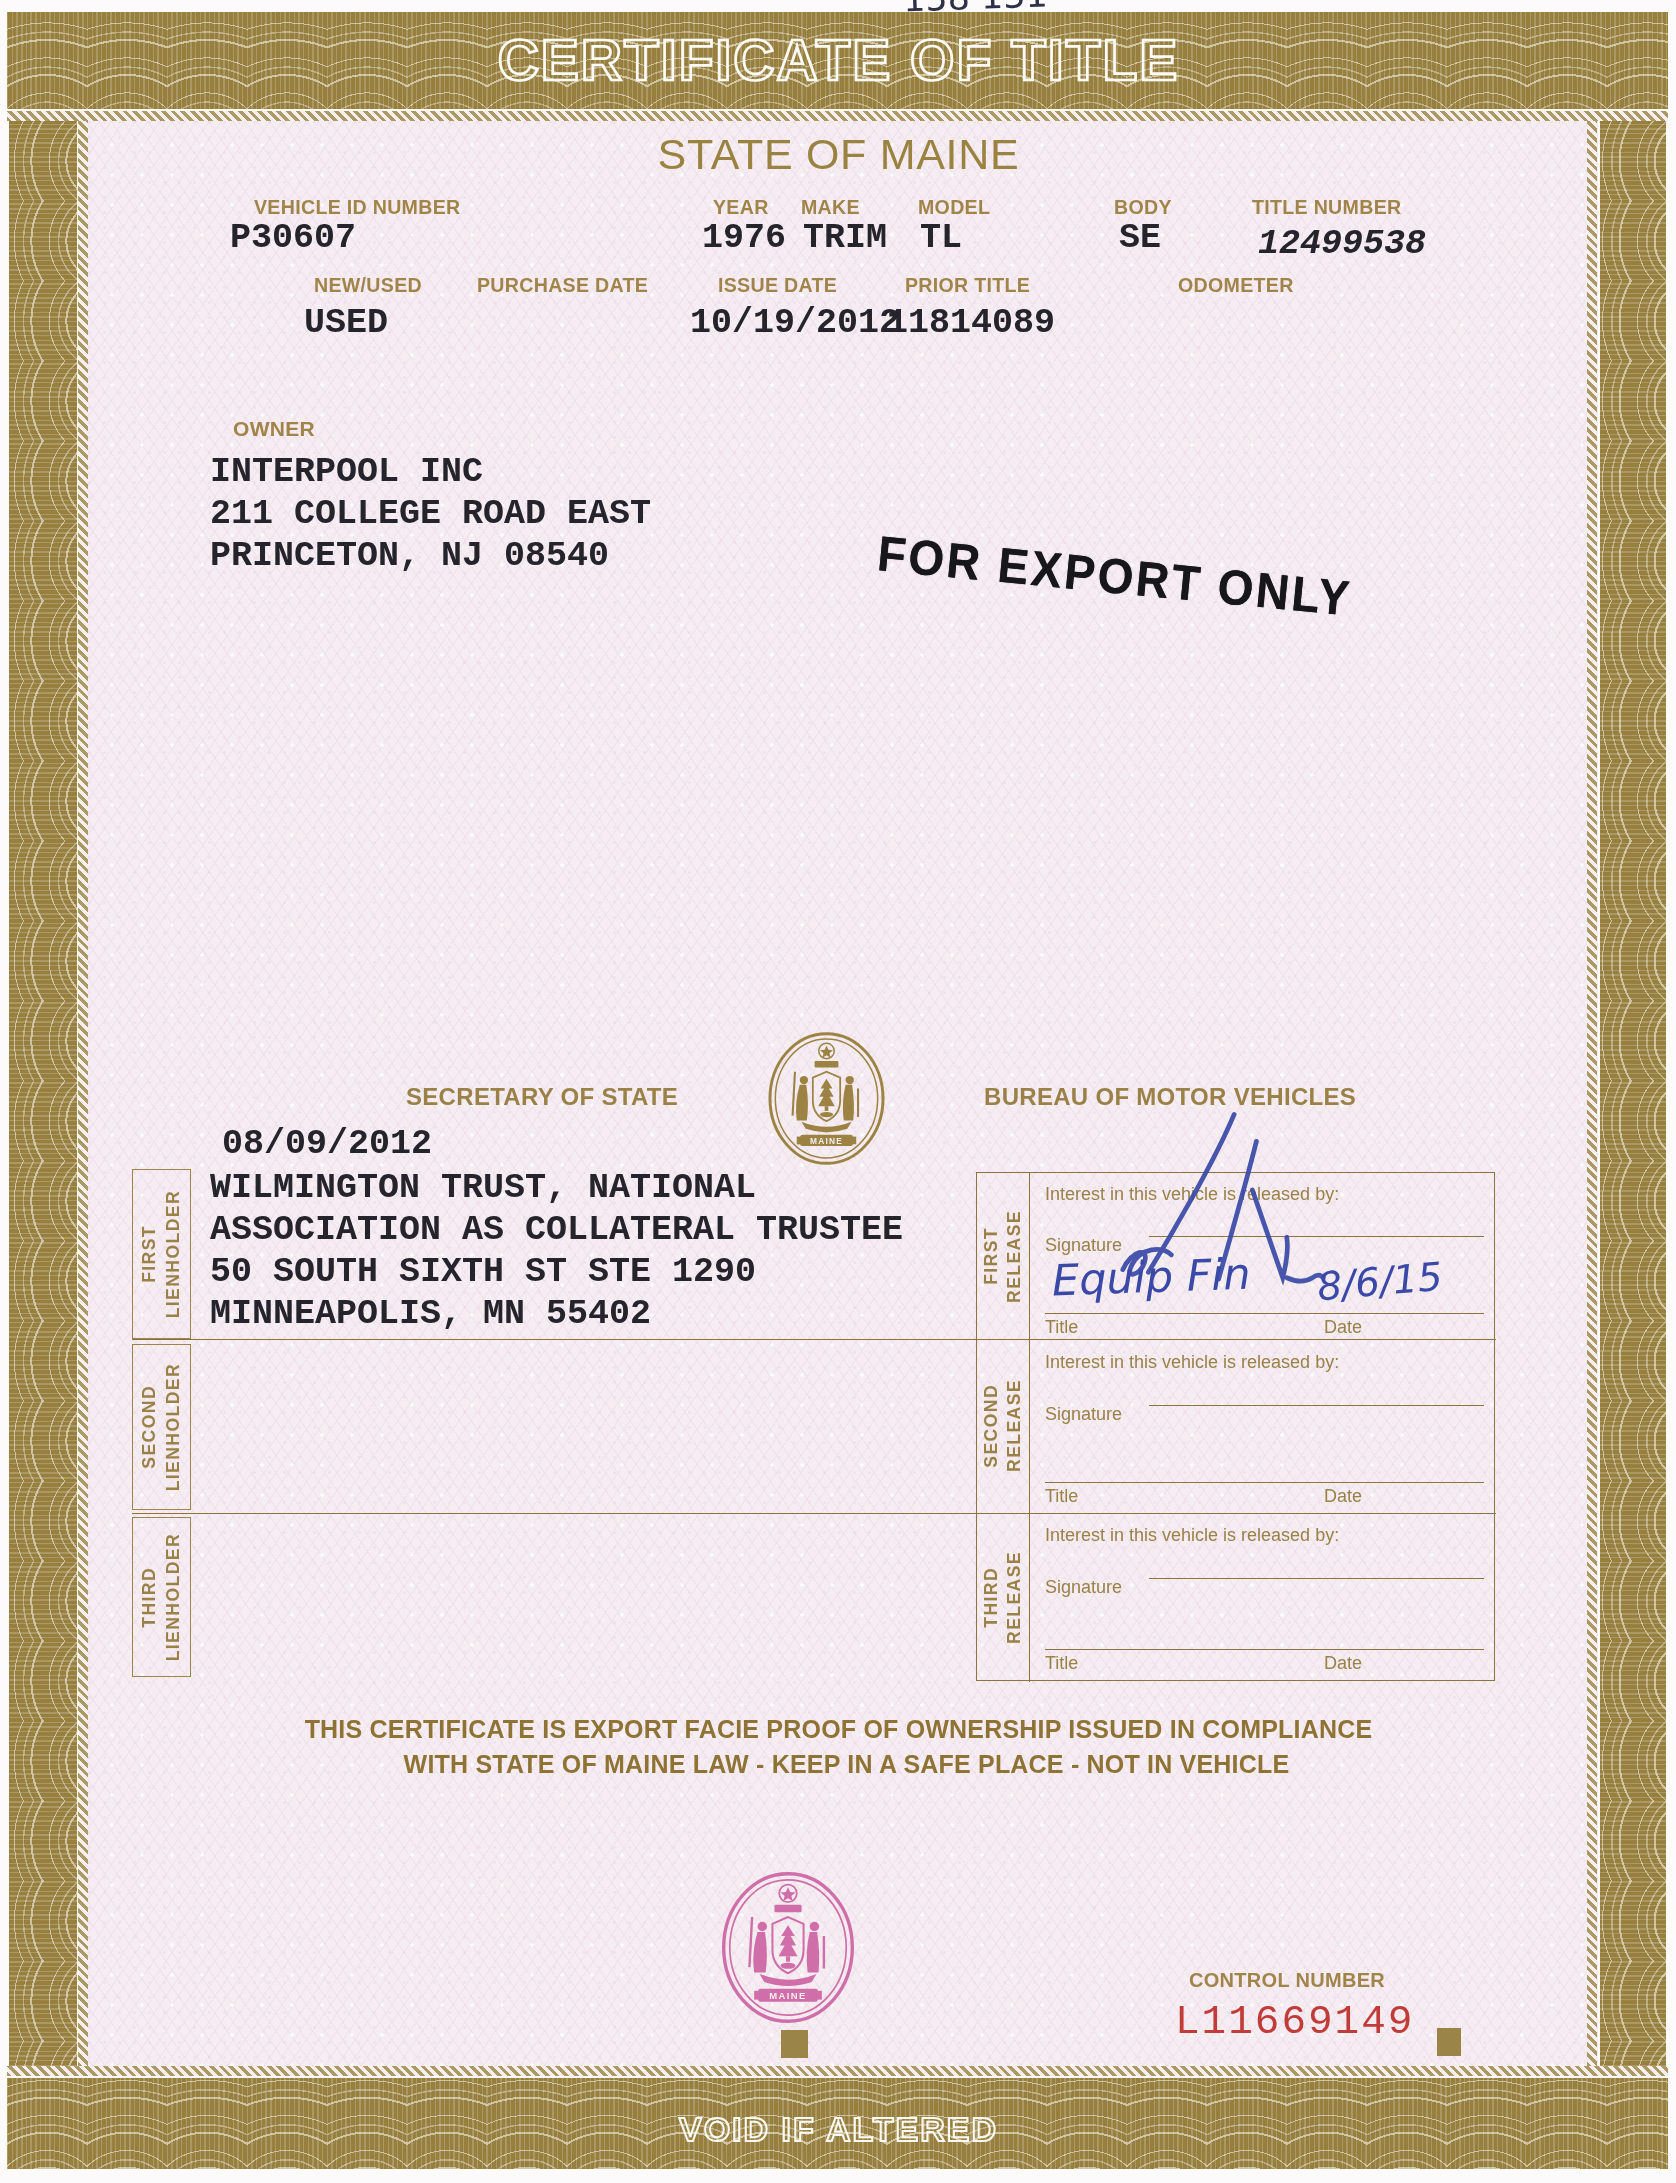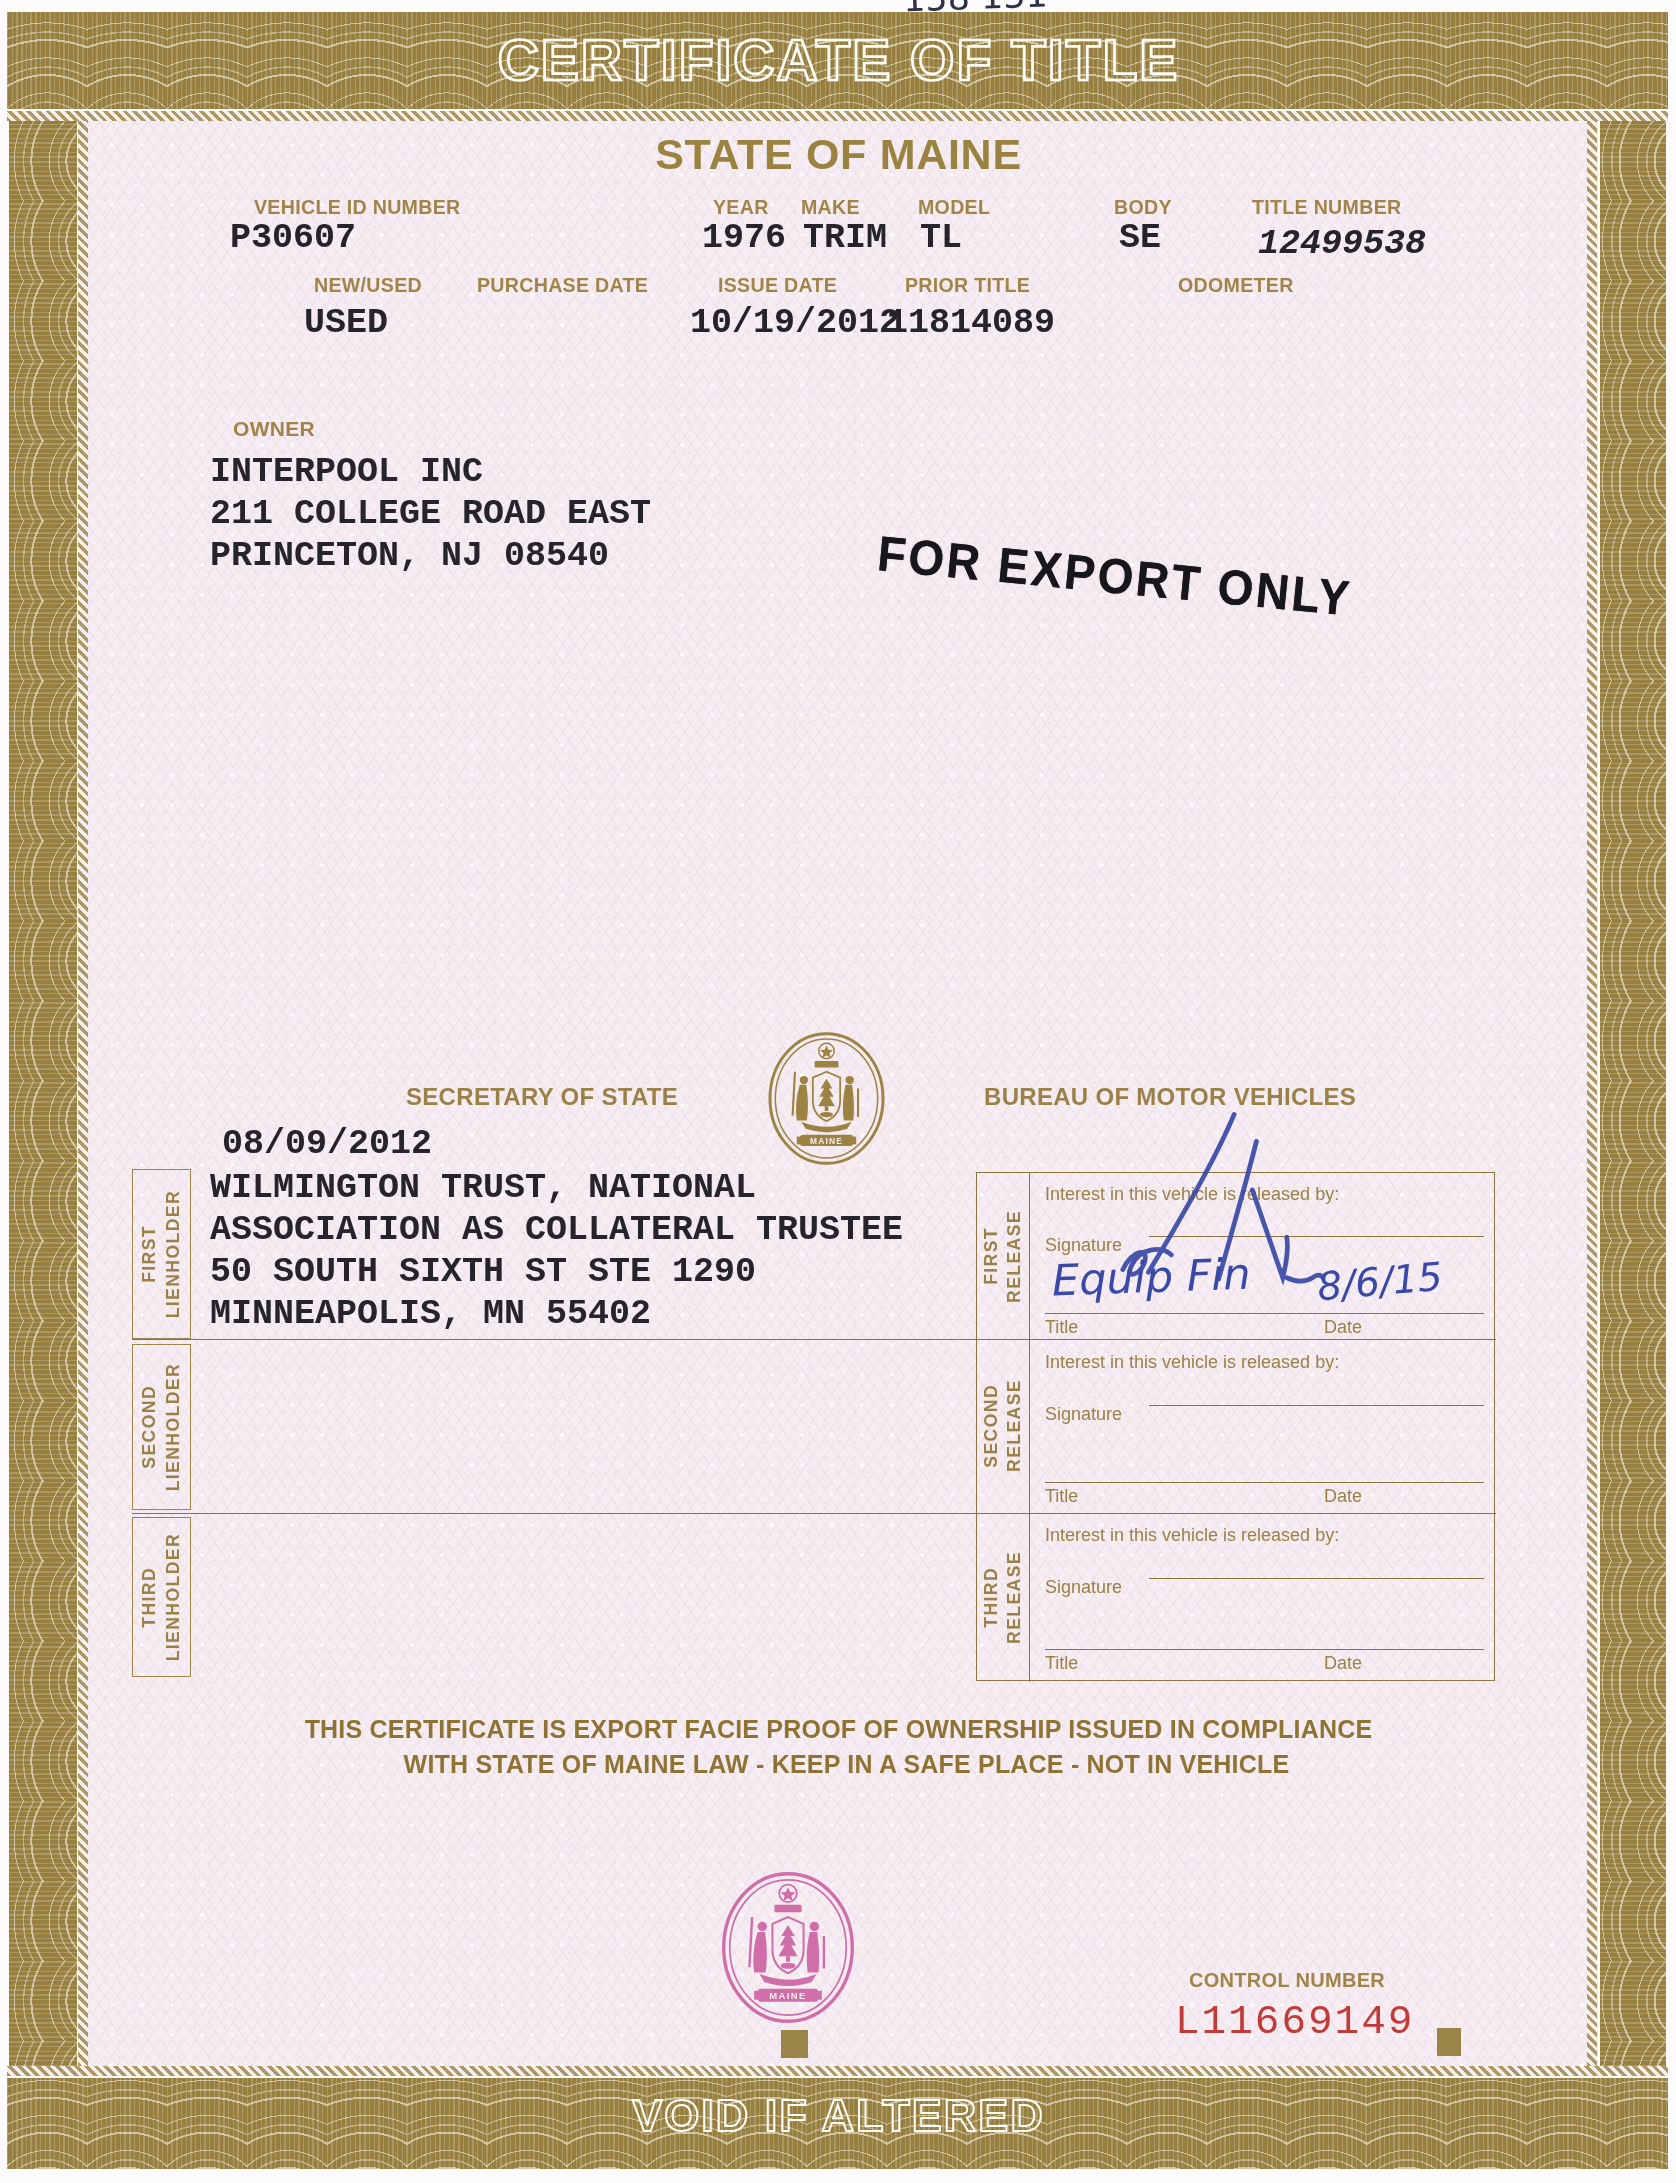--- a/index.html
+++ b/index.html
@@ -35,21 +35,21 @@
       box-shadow:inset 2px 0 0 #fdfbf7, inset -2px 0 0 #fdfbf7;}
   .zig{position:absolute;background:repeating-linear-gradient(45deg,#9b8445 0 3.4px,#f6f0ea 3.4px 6.8px);opacity:.8;}
 
   .band-title{position:absolute;left:0;right:0;text-align:center;font-weight:800;
       color:transparent;-webkit-text-stroke:2.7px #fdfbf7;letter-spacing:2px;}
 
   
   .goldlbl{color:#a08449;font-weight:700;font-size:19.6px;letter-spacing:0.3px;white-space:nowrap;}
   .mono{font-family:"Liberation Mono","DejaVu Sans Mono",monospace;font-weight:600;color:#25232b;
         font-size:35px;white-space:nowrap;}
-  .h1{color:#9a8240;font-weight:700;font-size:43px;letter-spacing:0.7px;white-space:nowrap;}
+  .h1{color:#9a8240;font-weight:400;font-size:43px;letter-spacing:0.7px;white-space:nowrap;}
   .official{color:#9a8148;font-weight:700;font-size:24px;letter-spacing:0.3px;white-space:nowrap;}
   .compliance{left:0;right:0;text-align:center;color:#8e7335;font-weight:700;font-size:25px;letter-spacing:0.2px;}
   .stamp{color:#17161a;font-weight:800;font-size:46px;letter-spacing:2.7px;white-space:nowrap;
          transform:rotate(5.5deg) scaleY(1.07);transform-origin:left center;text-shadow:0 0 0.7px #17161a;}
   .relsmall{color:#9a8148;font-size:18px;font-weight:400;white-space:nowrap;}
   .goldline{position:absolute;background:#8b7440;height:1.4px;}
   .goldbox{position:absolute;border:1.4px solid #9c8548;}
   .vlabel{display:flex;flex-direction:row;gap:2.7px;align-items:center;justify-content:center;}
   .vlabel span{writing-mode:vertical-rl;transform:rotate(180deg);color:#9a8148;
       font-weight:600;font-size:17.6px;letter-spacing:1.4px;}
@@ -94,21 +94,21 @@
   <div class="band band-h" style="left:6.8px;right:9.5px;top:9.5px;height:101px;"></div>
   <div class="zig" style="left:6.8px;right:9.5px;top:111px;height:10px;"></div>
   <div class="band band-h" style="left:6.8px;right:9.5px;bottom:12px;height:95px;"></div>
   <div class="zig" style="left:6.8px;right:9.5px;bottom:107px;height:10px;"></div>
   <div class="band band-v" style="left:6.8px;top:121px;bottom:117px;width:72px;"></div>
   <div class="zig" style="left:78px;top:121px;bottom:117px;width:10px;"></div>
   <div class="band band-v" style="right:9.5px;top:121px;bottom:117px;width:70px;"></div>
   <div class="zig" style="right:80px;top:121px;bottom:117px;width:10px;"></div>
 
   <div class="band-title" style="top:9.5px;height:101px;line-height:101px;font-size:57px;">CERTIFICATE OF TITLE</div>
-  <div class="band-title" style="bottom:20px;height:95px;line-height:95px;font-size:45px;-webkit-text-stroke-width:2px;">VOID IF ALTERED</div>
+  <div class="band-title" style="bottom:6px;height:95px;line-height:95px;font-size:34px;-webkit-text-stroke-width:2px;">VOID IF ALTERED</div>
 
   <div class="abs hand" style="left:903px;top:-23px;font-size:35px;font-style:normal;color:#2d3148;transform:rotate(-2deg);">158 131</div>
 
   <div class="abs h1" style="left:0;right:0;top:130px;text-align:center;">STATE OF MAINE</div>
 
   <div class="abs goldlbl" style="left:254px;top:196px;">VEHICLE ID NUMBER</div>
   <div class="abs goldlbl" style="left:713px;top:196px;">YEAR</div>
   <div class="abs goldlbl" style="left:801px;top:196px;">MAKE</div>
   <div class="abs goldlbl" style="left:918px;top:196px;">MODEL</div>
   <div class="abs goldlbl" style="left:1114px;top:196px;">BODY</div>

